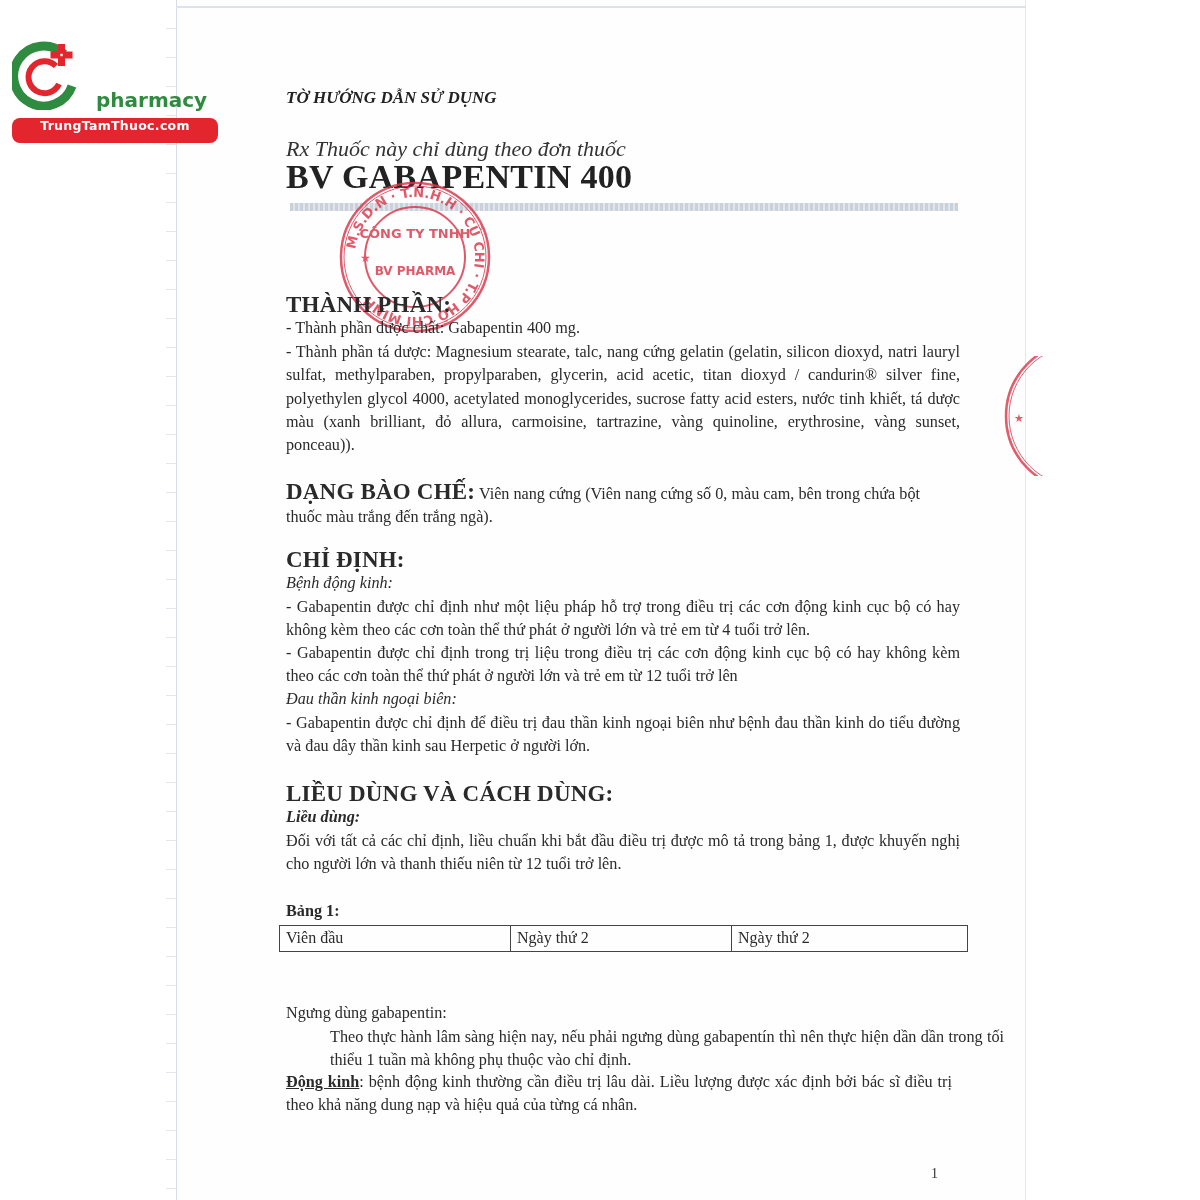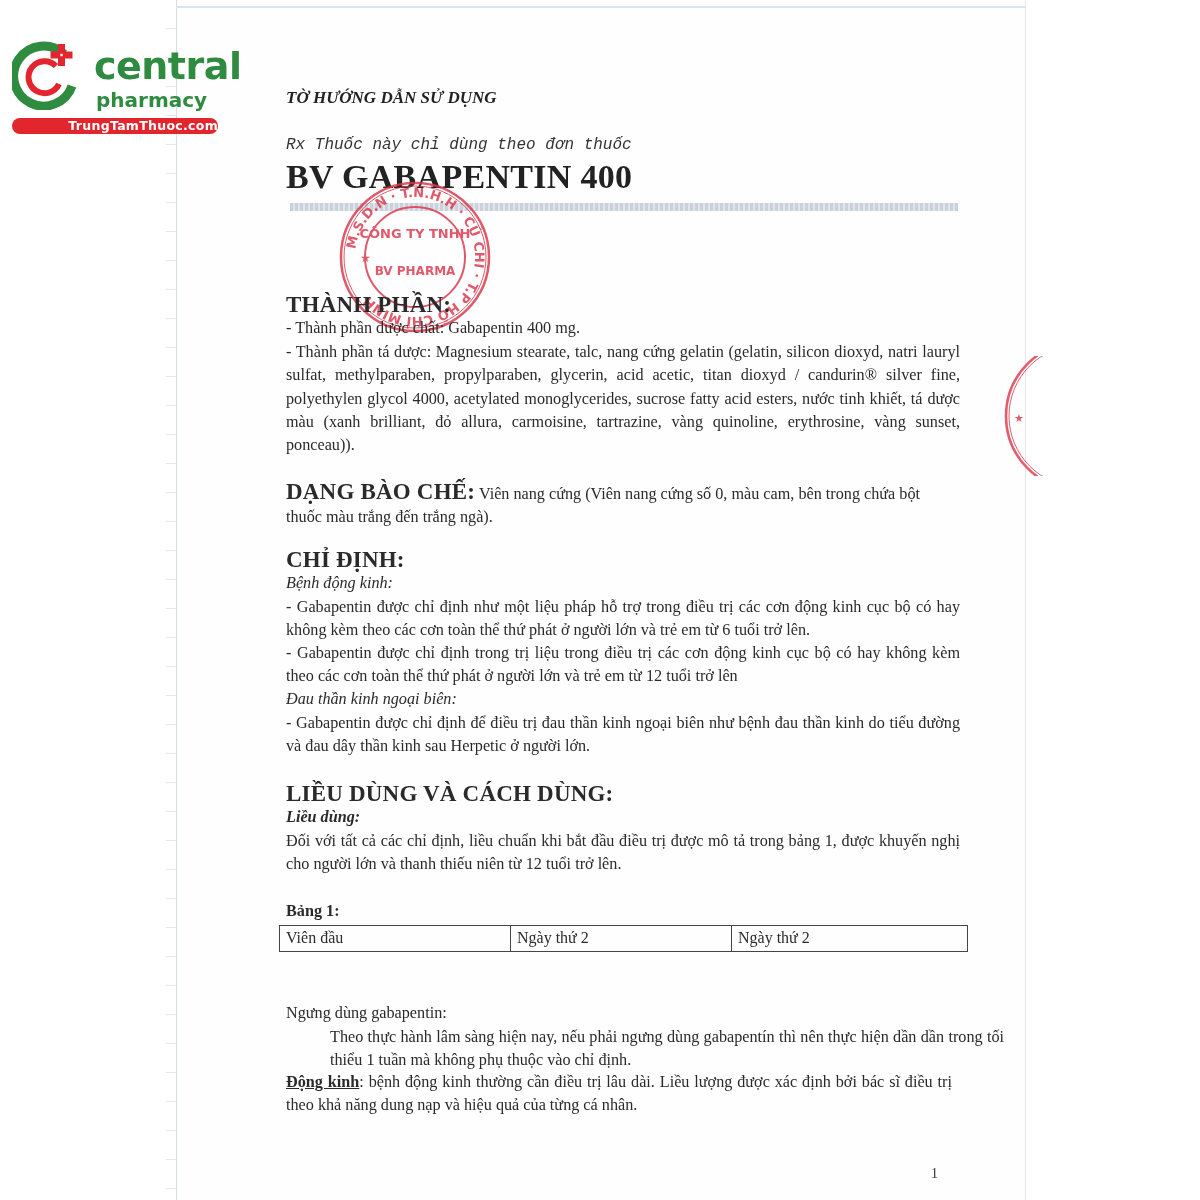--- a/index.html
+++ b/index.html
@@ -17,33 +17,33 @@
   .page-left-ticks { position:absolute; left:166px; top:0; width:10px; height:1200px;
     background: repeating-linear-gradient(180deg, transparent 0 28px, #e4e8ee 28px 29px); }
 
   
   .logo { position: absolute; left: 8px; top: 38px; width: 205px; height: 100px; }
   .logo-mark { position: absolute; left: 4px; top: 2px; width: 70px; height: 70px; }
   .logo-word { position: absolute; left: 86px; top: 8px; font-family: "DejaVu Sans", sans-serif;
     font-size: 38px; font-weight: bold; color: #2e8b3f; letter-spacing: -0.5px; line-height: 40px; }
   .logo-sub { position: absolute; left: 88px; top: 50px; font-family: "DejaVu Sans", sans-serif;
     font-size: 20px; font-weight: bold; color: #2e8b3f; }
-  .logo-banner { position: absolute; left: 4px; top: 80px; width: 206px; height: 16px;
-    background: #e3262e; border-radius: 8px; color: #fff; text-align: right;
+  .logo-banner { position: absolute; left: 4px; top: 80px; width: 206px; height: 25px;
+    background: #e3262e; border-radius: 8px; color: #fff; text-align: center;
     font-family: "DejaVu Sans", sans-serif; font-size: 12.5px; font-weight: bold; line-height: 16px; letter-spacing: 0.3px; }
 
   
   .blk { position: absolute; left: 286px; width: 674px; font-size: 16.2px; line-height: 23.3px; }
   .justify { text-align: justify; text-align-last: left; }
   .it { font-style: italic; }
   .b { font-weight: bold; }
   .h-sec { font-weight: bold; font-size: 23px; letter-spacing: 0.2px; }
 
   .doc-kicker { position: absolute; left: 286px; top: 88px; font-size: 17px; font-style: italic; font-weight: bold; color: #222; }
-  .rx-line { position: absolute; left: 286px; top: 136px; font-size: 16px; font-style: italic; color: #333; font-family: Liberation Mono, monospace; }
+  .rx-line { position: absolute; left: 286px; top: 136px; font-size: 22px; font-style: italic; color: #333; }
   .title { position: absolute; left: 286px; top: 158px; font-size: 34px; font-weight: bold; color: #222; letter-spacing: 0.3px; }
   .title-rule { position: absolute; left: 290px; top: 203px; width: 668px; height: 8px;
     background: repeating-linear-gradient(90deg, #c5ccd6 0 3px, #dde2ea 3px 5px); opacity: 0.9; }
   .warn { position: absolute; left: 286px; top: 228px; font-size: 17px; font-weight: bold; font-style: italic; line-height: 24px; color: #222; }
 
   .stamp { position: absolute; left: 338px; top: 180px; width: 154px; height: 154px; pointer-events: none; opacity: 0.82; }
   .stamp-right { position: absolute; left: 1000px; top: 356px; width: 80px; height: 120px; overflow: hidden; pointer-events: none; opacity: 0.8; }
 
   table.dose { position: absolute; left: 279px; top: 925px; width: 689px; border-collapse: collapse; font-size: 16px; }
   table.dose td { border: 1.3px solid #444; padding: 1px 6px 2px 6px; height: 26px; vertical-align: middle; }
@@ -61,21 +61,20 @@
 <div class="page-top-edge"></div>
 
 <div class="logo">
   <svg class="logo-mark" viewBox="0 0 70 70">
     <path d="M52 14 A30 30 0 1 0 60 46" fill="none" stroke="#2e8b3f" stroke-width="9" stroke-linecap="butt"></path>
     <path d="M44 26 A16 16 0 1 0 47 44" fill="none" stroke="#e3262e" stroke-width="6"></path>
     <rect x="46" y="4" width="7" height="22" fill="#e3262e"></rect>
     <rect x="38.5" y="11.5" width="22" height="7" fill="#e3262e"></rect>
     <rect x="48.3" y="13.8" width="2.4" height="2.4" fill="#fff"></rect>
   </svg>
-  <div class="logo-word">central</div>
   <div class="logo-sub">pharmacy</div>
   <div class="logo-banner">TrungTamThuoc.com</div>
 </div>
 
 <div class="doc-kicker">TỜ HƯỚNG DẪN SỬ DỤNG</div>
 <div class="rx-line">Rx Thuốc này chỉ dùng theo đơn thuốc</div>
 <div class="title">BV GABAPENTIN 400</div>
 <div class="title-rule"></div>
 <div class="warn">
 </div>
@@ -105,21 +104,21 @@
 <div class="blk h-sec" style="top:293px;">THÀNH PHẦN:</div>
 <div class="blk" style="top:317px;">- Thành phần dược chất: Gabapentin 400 mg.</div>
 <div class="blk justify" style="top:341px;">- Thành phần tá dược: Magnesium stearate, talc, nang cứng gelatin (gelatin, silicon dioxyd, natri lauryl sulfat, methylparaben, propylparaben, glycerin, acid acetic, titan dioxyd / candurin® silver fine, polyethylen glycol 4000, acetylated monoglycerides, sucrose fatty acid esters, nước tinh khiết, tá dược màu (xanh brilliant, đỏ allura, carmoisine, tartrazine, vàng quinoline, erythrosine, vàng sunset, ponceau)).</div>
 
 <div class="blk" style="top:480px; width:660px;">
   <span class="h-sec">DẠNG BÀO CHẾ:</span><span> Viên nang cứng (Viên nang cứng số 0, màu cam, bên trong chứa bột thuốc màu trắng đến trắng ngà).</span>
 </div>
 
 <div class="blk h-sec" style="top:548px;">CHỈ ĐỊNH:</div>
 <div class="blk it" style="top:572px;">Bệnh động kinh:</div>
-<div class="blk justify" style="top:596px;">- Gabapentin được chỉ định như một liệu pháp hỗ trợ trong điều trị các cơn động kinh cục bộ có hay không kèm theo các cơn toàn thể thứ phát ở người lớn và trẻ em từ 6 tuổi trở lên.</div>
+<div class="blk justify" style="top:596px;">- Gabapentin được chỉ định như một liệu pháp hỗ trợ trong điều trị các cơn động kinh cục bộ có hay không kèm theo các cơn toàn thể thứ phát ở người lớn và trẻ em từ 4 tuổi trở lên.</div>
 <div class="blk justify" style="top:642px;">- Gabapentin được chỉ định trong trị liệu trong điều trị các cơn động kinh cục bộ có hay không kèm theo các cơn toàn thể thứ phát ở người lớn và trẻ em từ 12 tuổi trở lên</div>
 <div class="blk it" style="top:688px;">Đau thần kinh ngoại biên:</div>
 <div class="blk justify" style="top:712px;">- Gabapentin được chỉ định để điều trị đau thần kinh ngoại biên như bệnh đau thần kinh do tiểu đường và đau dây thần kinh sau Herpetic ở người lớn.</div>
 
 <div class="blk h-sec" style="top:782px;">LIỀU DÙNG VÀ CÁCH DÙNG:</div>
 <div class="blk it b" style="top:806px;">Liều dùng:</div>
 <div class="blk justify" style="top:830px;">Đối với tất cả các chỉ định, liều chuẩn khi bắt đầu điều trị được mô tả trong bảng 1, được khuyến nghị cho người lớn và thanh thiếu niên từ 12 tuổi trở lên.</div>
 
 <div class="blk b" style="top:900px;">Bảng 1:</div>
 <table class="dose">

